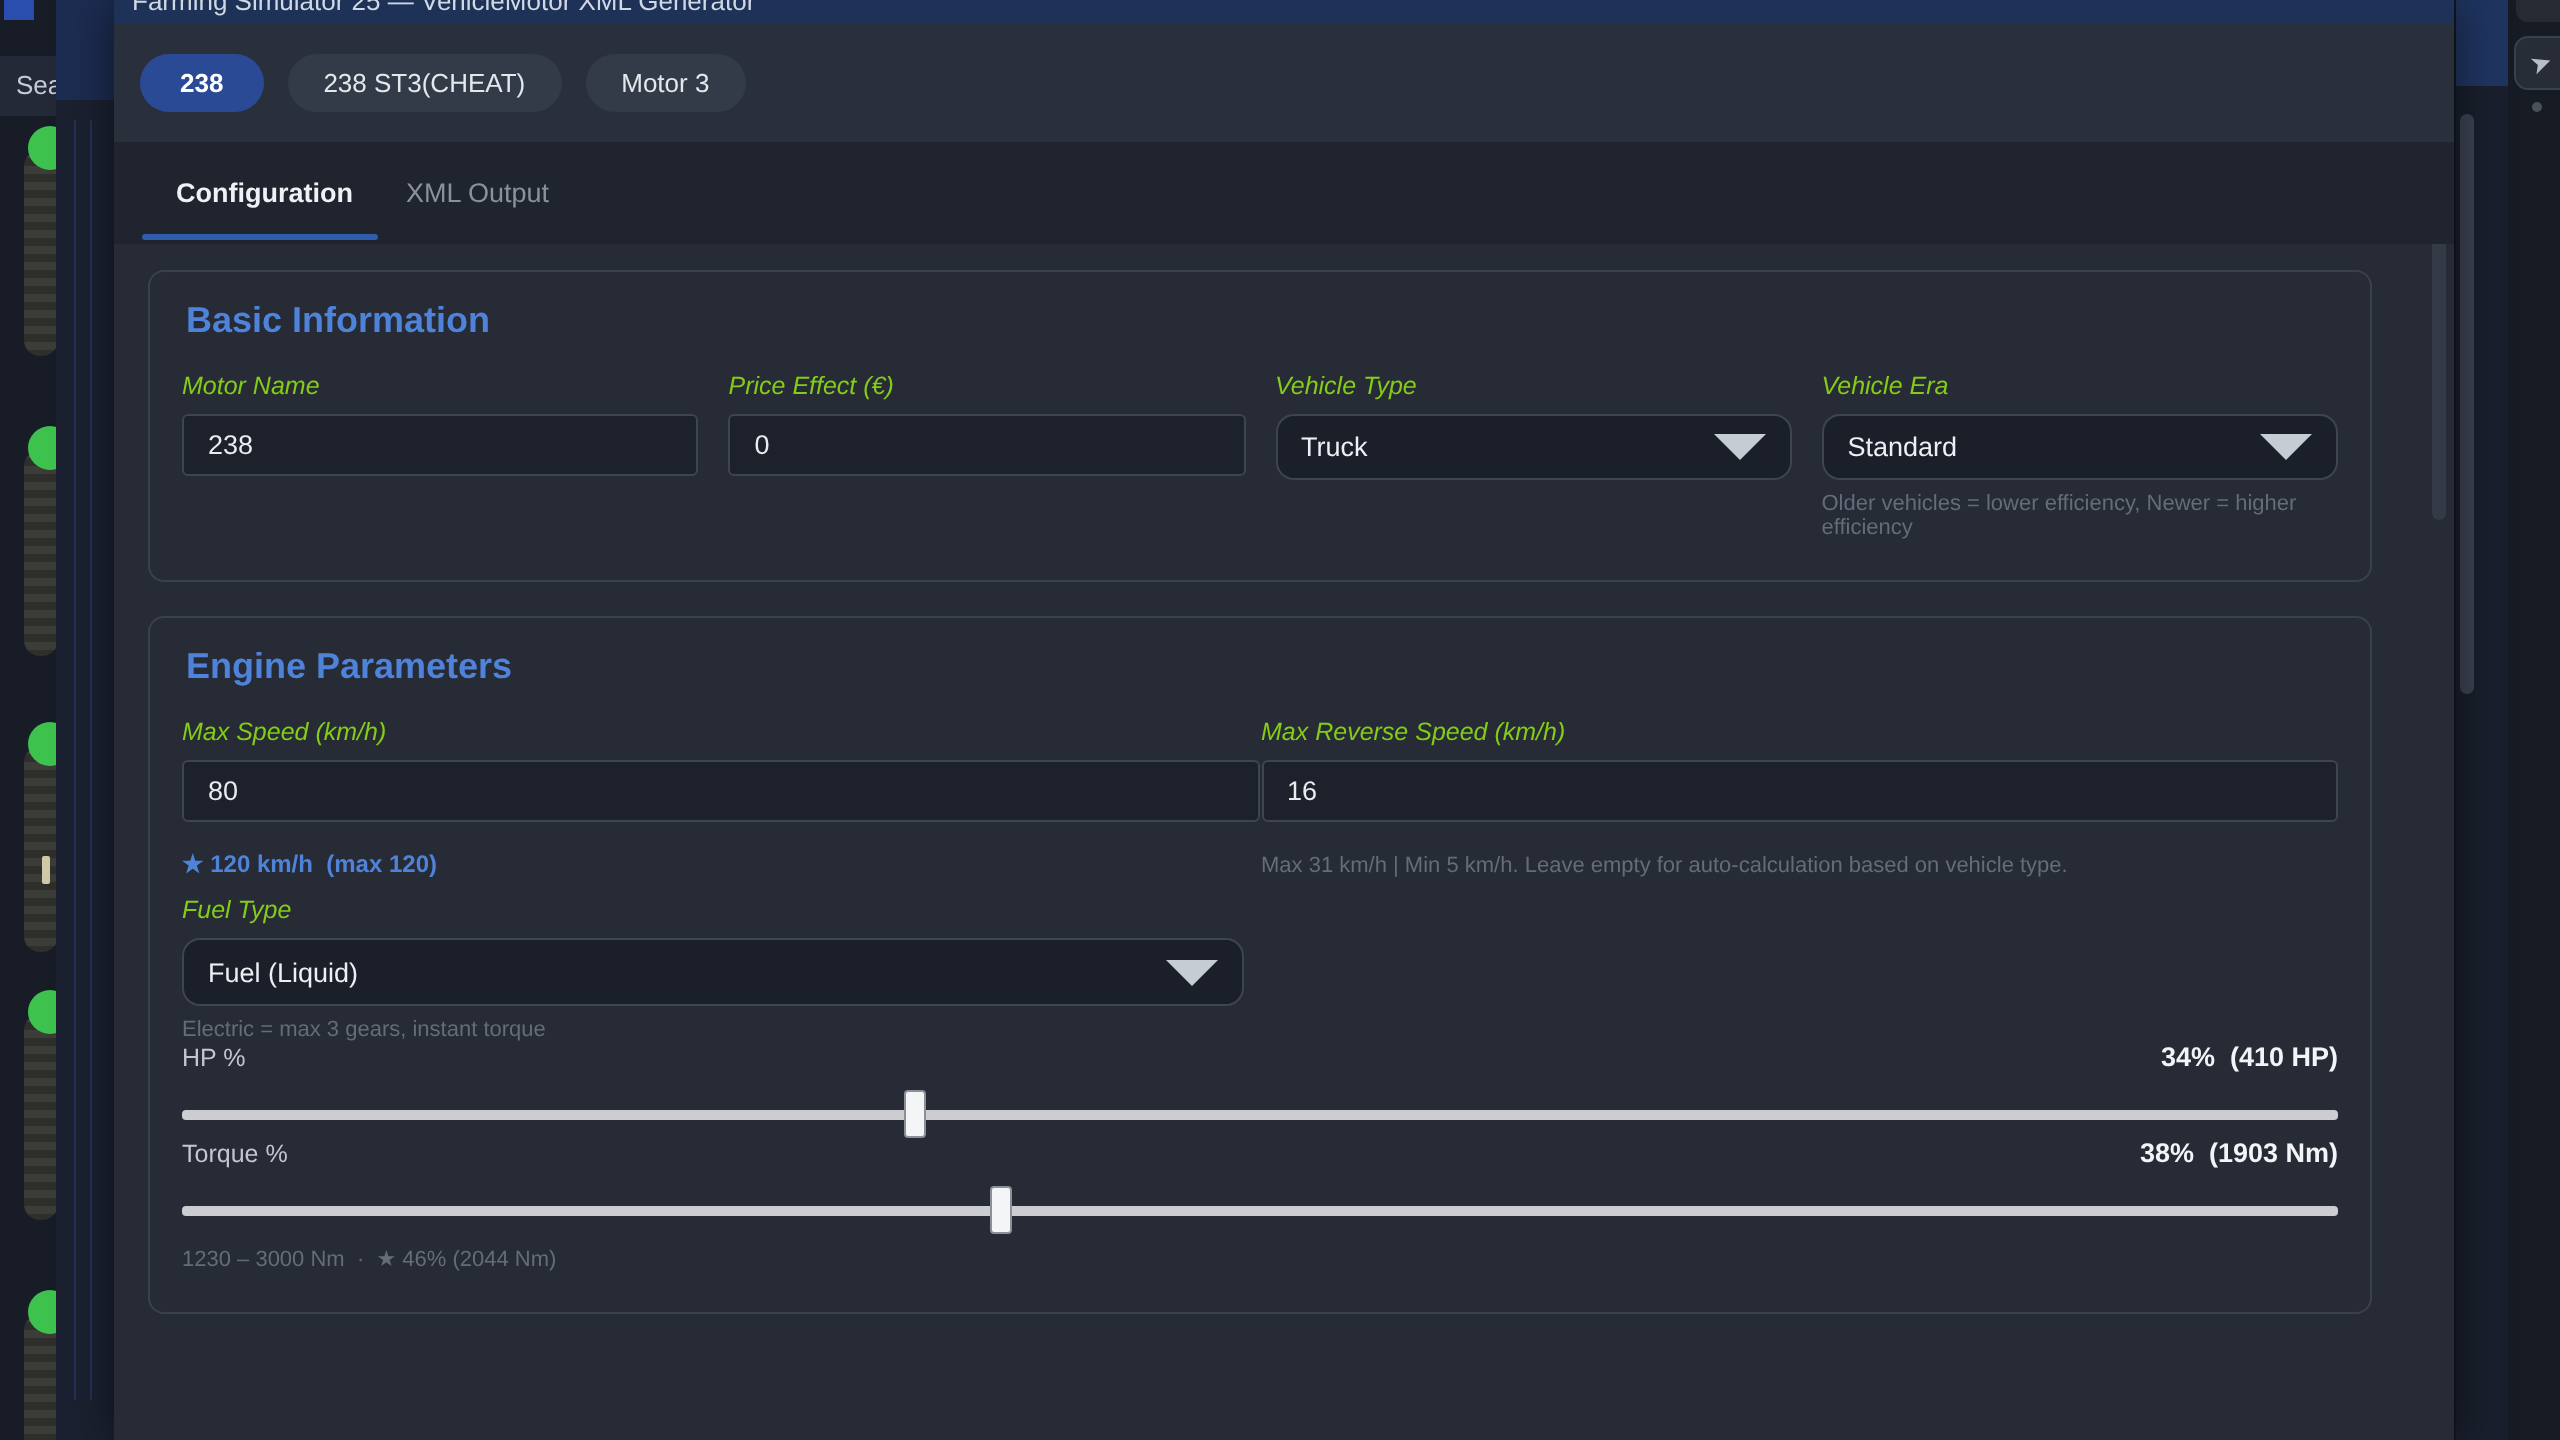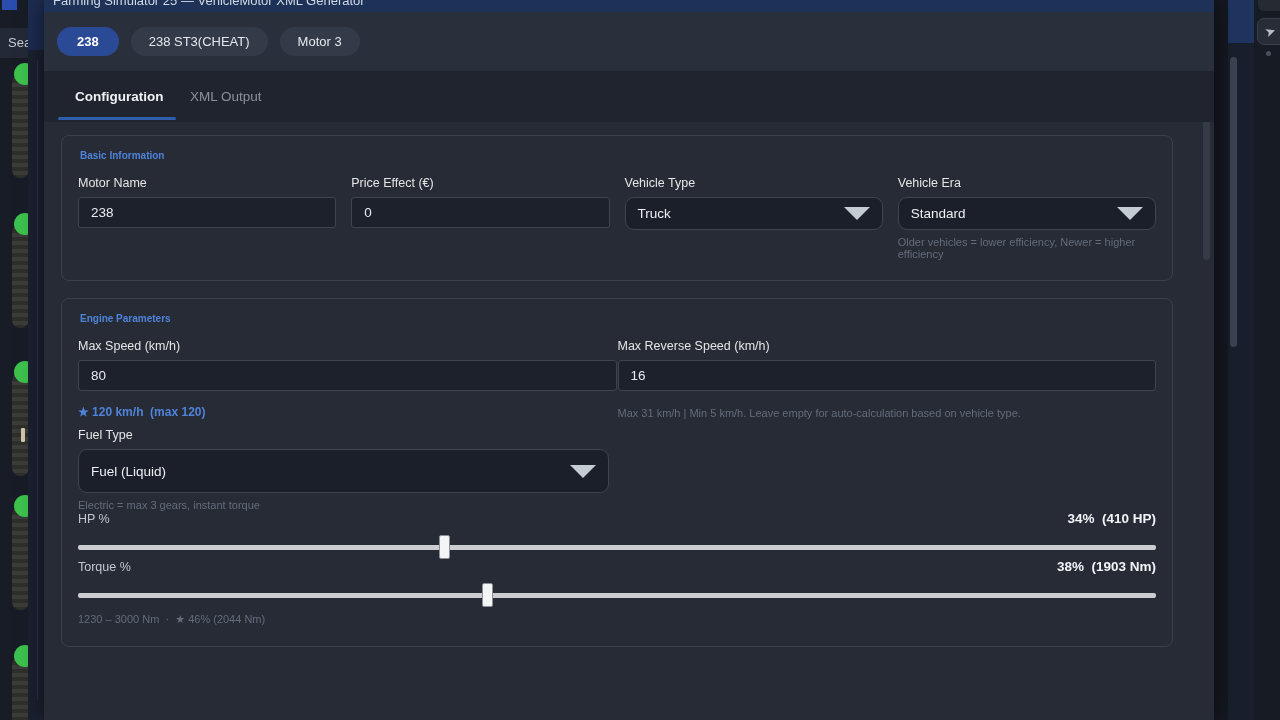--- a/index.html
+++ b/index.html
@@ -27,21 +27,21 @@
 
   .bg-far-right { position:absolute; left:1254px; top:0; width:26px; height:720px; background:#171b24; }
   .fr-top-frag { position:absolute; left:4px; top:0; width:26px; height:11px; background:#262b33; border-radius:0 0 0 6px; }
   .fr-send-btn { position:absolute; left:3px; top:18px; width:26px; height:27px; background:#272c37;
                  border:1px solid #3a404d; border-radius:7px 0 0 7px; color:#b8bec8; font-size:13px;
                  display:flex; align-items:center; justify-content:center; }
   .fr-send-btn span { transform:rotate(-20deg); }
   .fr-dot { position:absolute; left:12px; top:51px; width:5px; height:5px; border-radius:50%; background:#4a505c; }
 
   
-  .modal { position:absolute; left:44px; top:0; width:1170px; height:720px; background:#262b36;
+  .modal { position:absolute; left:57px; top:0; width:1170px; height:720px; background:#262b36;
            box-shadow:0 0 22px rgba(0,0,0,.55); }
   .titlebar { position:absolute; left:0; top:0; width:100%; height:12px; background:#1e3156; overflow:hidden; }
   .titlebar span { position:absolute; left:9px; top:-7px; font-size:13px; color:#cfd9e6; white-space:nowrap; }
 
   .pill-row { position:absolute; left:0; top:12px; width:100%; height:59px; background:#2a303b;
               display:flex; align-items:center; padding-left:13px; gap:12px; }
   .pill { height:29px; border-radius:15px; background:#343b48; color:#e4e7ec; font-size:13px;
           display:flex; align-items:center; padding:0 18px; }
   .pill.active { background:#2b4a96; color:#ffffff; font-weight:bold; padding:0 20px; }
 
@@ -49,37 +49,37 @@
   .tab { position:absolute; top:0; height:100%; display:flex; align-items:center; font-size:13.5px; }
   .tab.cfg { left:31px; color:#eef1f5; font-weight:bold; }
   .tab.xml { left:146px; color:#8a919e; }
   .tab-underline { position:absolute; left:14px; bottom:2px; width:118px; height:3px; border-radius:2px; background:#2d5dac; }
 
   .content { position:absolute; left:0; top:122px; width:100%; height:598px; padding:13px 41px 0 17px; overflow:hidden; }
   .modal-scroll-thumb { position:absolute; left:1159px; top:-32px; width:7px; height:170px; background:#343a46; border-radius:4px; }
 
   .card { border:1px solid #3a404d; border-radius:8px; padding:14px 16px 20px 16px; }
   .card + .card { margin-top:17px; }
-  .card h3 { color:#4f83d9; font-size:10px; font-weight:bold; margin:0 2px 15px 2px; }
+  .card h3 { color:#4f83d9; font-size:18px; font-weight:bold; margin:0 2px 15px 2px; }
 
   .grid4 { display:grid; grid-template-columns:repeat(4,1fr); gap:15px; }
   .grid2 { display:grid; grid-template-columns:repeat(2,1fr); gap:1px; }
-  .f-label { font-size:12.5px; color:#e5e5e5; margin-bottom:7px; }
+  .f-label { font-size:12.5px; color:#84cc16; margin-bottom:7px;font-style:italic; }
   .t-input { width:100%; height:31px; background:#1c212b; border:1px solid #3e4450; border-radius:3px;
              color:#e8ebf0; font-size:13.5px; padding:0 12px; font-family:inherit; outline:none; }
   .dropdown { height:33px; background:#1a1f29; border:1px solid #3e4450; border-radius:9px;
               display:flex; align-items:center; justify-content:space-between; padding:0 12px;
               color:#eceff3; font-size:13.5px; }
   .caret { width:0; height:0; border-left:13px solid transparent; border-right:13px solid transparent;
            border-top:13px solid #c6ccd4; }
   .hint { font-size:11px; color:#646c7a; margin-top:6px; white-space:pre; }
   .rec-blue { font-size:12px; font-weight:bold; color:#4f83d9; margin-top:14px; white-space:pre; }
 
   .fuel-wrap { width:calc(50% - 8px); margin-top:9px; }
-  .fuel-wrap .dropdown { height:44px; }
+  .fuel-wrap .dropdown { height:34px; }
 
   .slider-block { }
   .slider-head { display:flex; justify-content:space-between; align-items:baseline; }
   .s-label { font-size:12.5px; color:#c2c7cf; }
   .s-value { font-size:13.5px; font-weight:bold; color:#f2f4f7; white-space:pre; }
   .slider { position:relative; height:24px; margin-top:9px; }
   .track { position:absolute; left:0; right:0; top:10px; height:5px; background:#cbcdd1; border-radius:2px; }
   .thumb { position:absolute; top:0; width:11px; height:24px; background:#f4f5f6; border:1px solid #8a8f98; border-radius:2px; }
 </style>
 </head>

